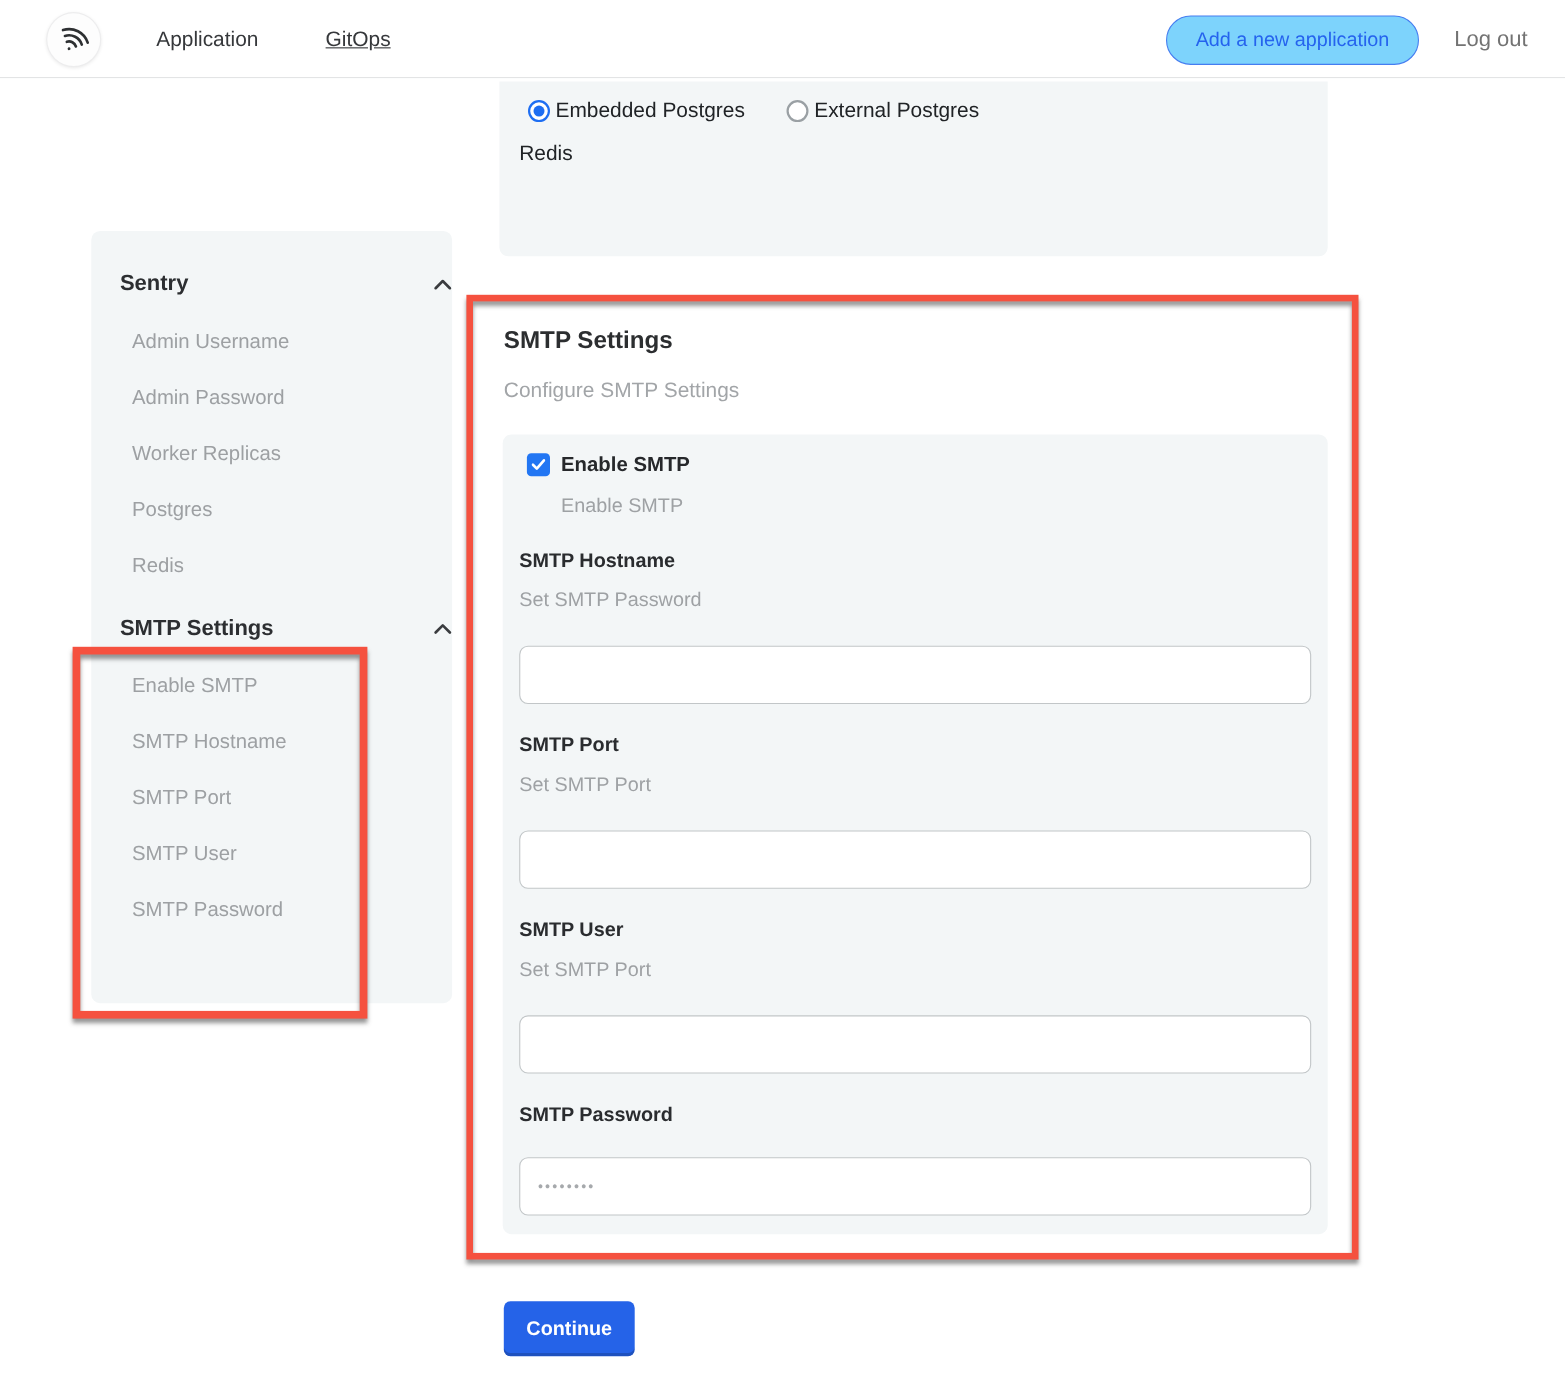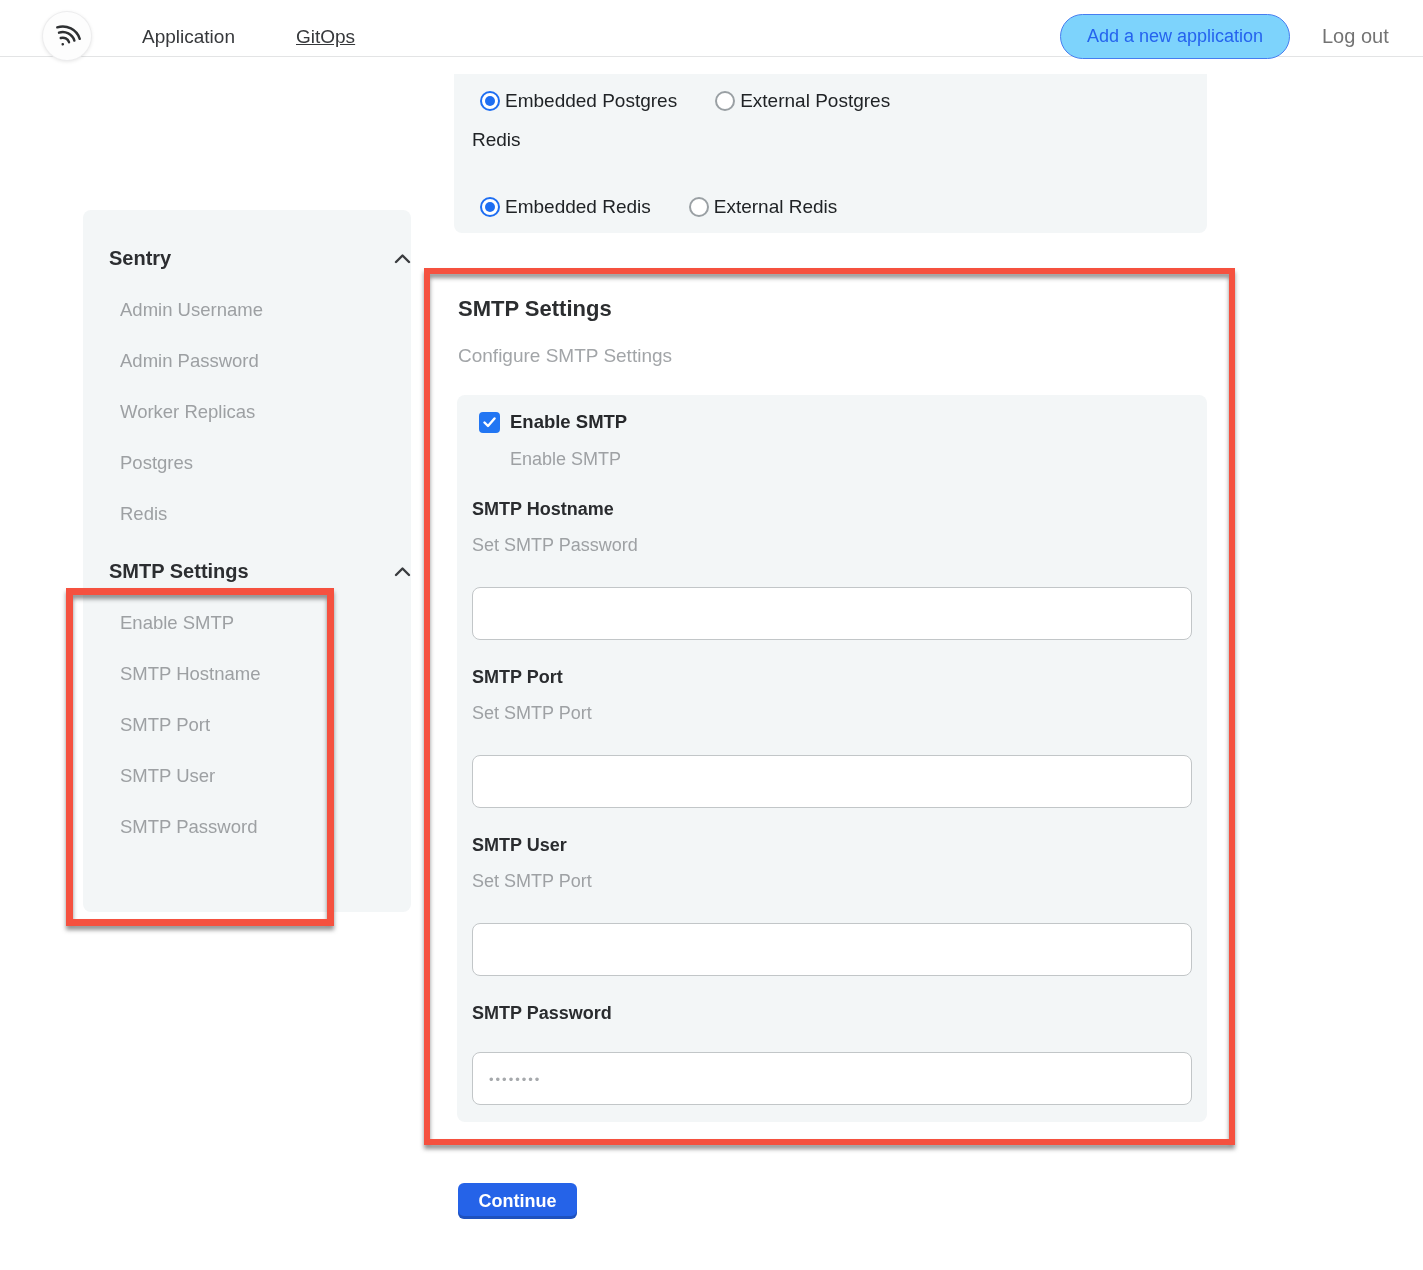--- a/index.html
+++ b/index.html
@@ -3,21 +3,21 @@
 <meta charset="utf-8">
 <style>
   * { margin:0; padding:0; box-sizing:border-box; }
   html,body { background:#fff; }
   body {
     width:1423px; height:1270px; position:relative; overflow:hidden;
     font-family:"Liberation Sans","DejaVu Sans",sans-serif; color:#232527;
   }
 
   
-  .header { position:absolute; left:0; top:0; width:1423px; height:57px;
+  .header { position:absolute; left:0; top:0; width:1423px; height:71px;
             background:#fff; border-bottom:1px solid #e3e4e5; z-index:2; }
   .logo-wrap { position:absolute; left:43px; top:12px; width:48px; height:48px;
                border-radius:50%; background:#fdfdfd; display:flex; align-items:center; justify-content:center;
                box-shadow:0 0 0 1px #ededee, 0 1px 4px rgba(0,0,0,.14); }
   .nav-link { position:absolute; top:0; height:73px; display:flex; align-items:center;
               font-size:19px; color:#36383b; cursor:pointer; }
   .nav-app { left:142px; }
   .nav-gitops { left:296px;text-decoration:underline; }
   .add-app-btn { position:absolute; left:1060px; top:14px; width:230px; height:45px;
                  border:1.5px solid #467df0; border-radius:23px; background:#7dd3fc;
@@ -67,21 +67,21 @@
   .cb-label { position:absolute; left:53px; top:16px; font-size:18.5px; font-weight:600; color:#26282b; cursor:pointer; }
   .cb-helper { position:absolute; left:53px; top:54px; font-size:18px; color:#9ea1a4; }
   .f-label { position:absolute; left:15px; font-size:18px; font-weight:600; color:#2a2c2f; }
   .f-helper { position:absolute; left:15px; font-size:18px; color:#9ea1a4; }
   .f-input { position:absolute; left:15px; width:720px; height:53px; background:#fff;
              border:1px solid #c2c6c8; border-radius:8px; padding:0 16px; font-size:16px; color:#333;
              font-family:"Liberation Sans","DejaVu Sans",sans-serif; outline:none; }
   .f-input.pw::placeholder { color:#a6a9ac; font-size:13px; letter-spacing:2px; }
 
   
-  .continue-btn { position:absolute; left:458px; top:1183px; width:119px; height:36px;
+  .continue-btn { position:absolute; left:458px; top:1183px; width:119px; height:50px;
                   background:#2563e8; border:none; border-radius:6px; color:#fff;
                   font-size:18px; font-weight:700; cursor:pointer;
                   box-shadow:inset 0 -3px 0 rgba(0,0,0,.18);
                   font-family:"Liberation Sans","DejaVu Sans",sans-serif; }
 </style>
 </head>
 <body>
 
 <div class="header">
   <div class="logo-wrap">
@@ -103,28 +103,20 @@
 <div class="top-panel">
   <div class="radio-row radio-row-1">
     <span class="radio checked"></span>
     <span class="radio-label">Embedded Postgres</span>
     <span class="radio-group2">
       <span class="radio"></span>
       <span class="radio-label">External Postgres</span>
     </span>
   </div>
   <div class="group-label">Redis</div>
-  <div class="radio-row radio-row-2">
-    <span class="radio checked"></span>
-    <span class="radio-label">Embedded Redis</span>
-    <span class="radio-group2">
-      <span class="radio"></span>
-      <span class="radio-label">External Redis</span>
-    </span>
-  </div>
 </div>
 
 <div class="sidebar">
   <div class="side-title">
     <span>Sentry</span>
     <svg class="chev" width="17" height="11" viewBox="0 0 17 11">
         <path d="M2 9 L8.5 2.5 L15 9" stroke="#3a3c3f" stroke-width="2.4" fill="none" stroke-linecap="round" stroke-linejoin="round"></path>
       </svg>
   </div>
   <div class="side-item">Admin Username</div>

